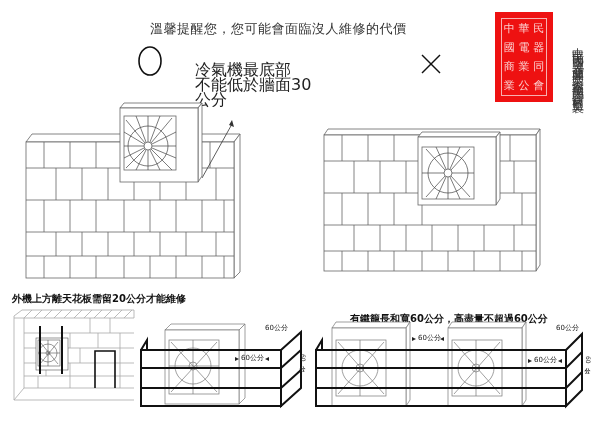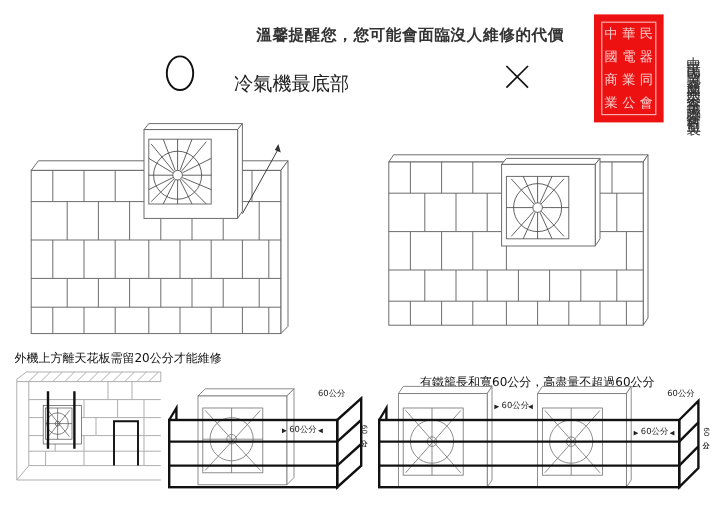--- a/index.html
+++ b/index.html
@@ -1,39 +1,40 @@
 <!DOCTYPE html>
 <html><head>
 <meta charset="utf-8">
 <style>
   html, body { margin:0; padding:0; background:#ffffff; }
   body { width:600px; height:424px; position:relative; overflow:hidden;
          font-family:"DejaVu Sans", sans-serif; color:#222; }
   .abs { position:absolute; }
-  .title { left:150px; top:20px; width:320px; text-align:right; font-size:13px; color:#333; letter-spacing:0.5px;font-weight:bold; }
+  .title { left:150px; top:20px; width:320px; text-align:left; font-size:13px; color:#333; letter-spacing:0.5px; }
   .note { font-size:16px; text-align:left; line-height:15px; color:#222; }
   .seal { left:495px; top:12px; width:58px; height:90px; background:#ee1111; }
   .seal-inner { position:absolute; left:6px; top:6px; right:6px; bottom:6px; border:1px solid #f7b0b0;
     display:grid; grid-template-columns:1fr 1fr 1fr; grid-template-rows:1fr 1fr 1fr 1fr;
     font-size:11px; color:#fbd0d0; text-align:center; line-height:19px; }
   .vert { left:566px; top:38px; width:20px; font-size:12px; color:#333; writing-mode:vertical-rl; letter-spacing:3px; font-family:"DejaVu Serif", serif; }
-  .caption { font-size:10px; font-weight:normal; color:#111; }
+  .caption { font-size:10px; font-weight:bold; color:#111; }
   svg text { font-family:"DejaVu Sans", sans-serif; }
 </style>
 </head>
 <body>
 
 <div class="abs title">溫馨提醒您，您可能會面臨沒人維修的代價</div>
 
 <svg class="abs" style="left:136px;top:44px" width="28" height="34">
   <ellipse cx="14" cy="17" rx="11" ry="14" fill="none" stroke="#111" stroke-width="1.6"></ellipse>
 </svg>
 
 <div class="abs note" style="left:195px;top:62px;width:130px">
   <div>冷氣機最底部</div>
+  <div>不能低於牆面30公分</div>
 </div>
 
 <svg class="abs" style="left:20px;top:90px" width="290" height="195">
   <g stroke="#666" stroke-width="0.8" fill="#fff">
 
     <polygon points="6,52 12,44 220,44 214,52"></polygon>
     <polygon points="214,52 220,44 220,182 214,188"></polygon>
     <rect x="6" y="52" width="208" height="136"></rect>
 
     <line x1="6" y1="78" x2="214" y2="78"></line>

